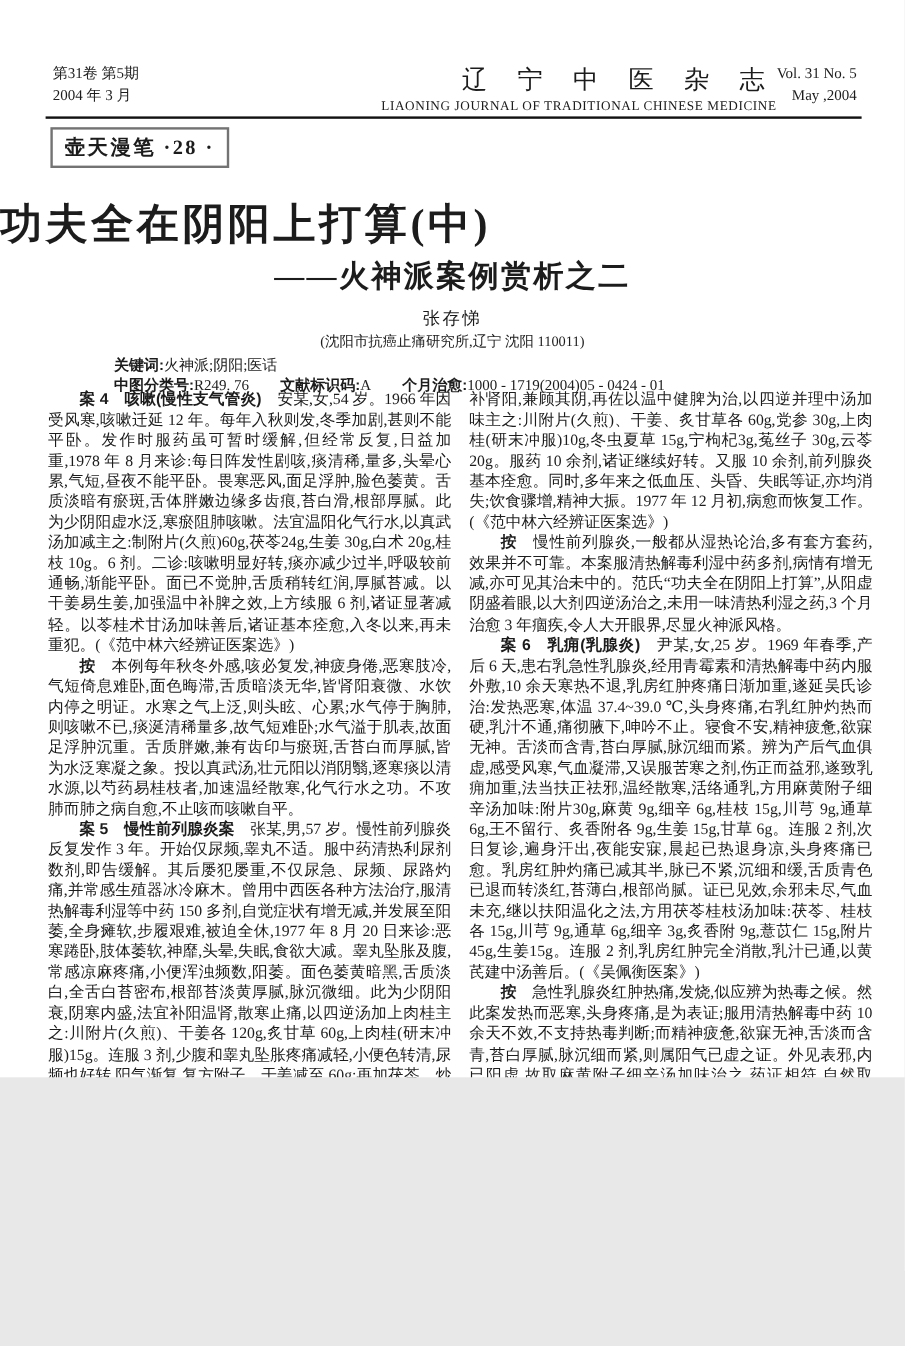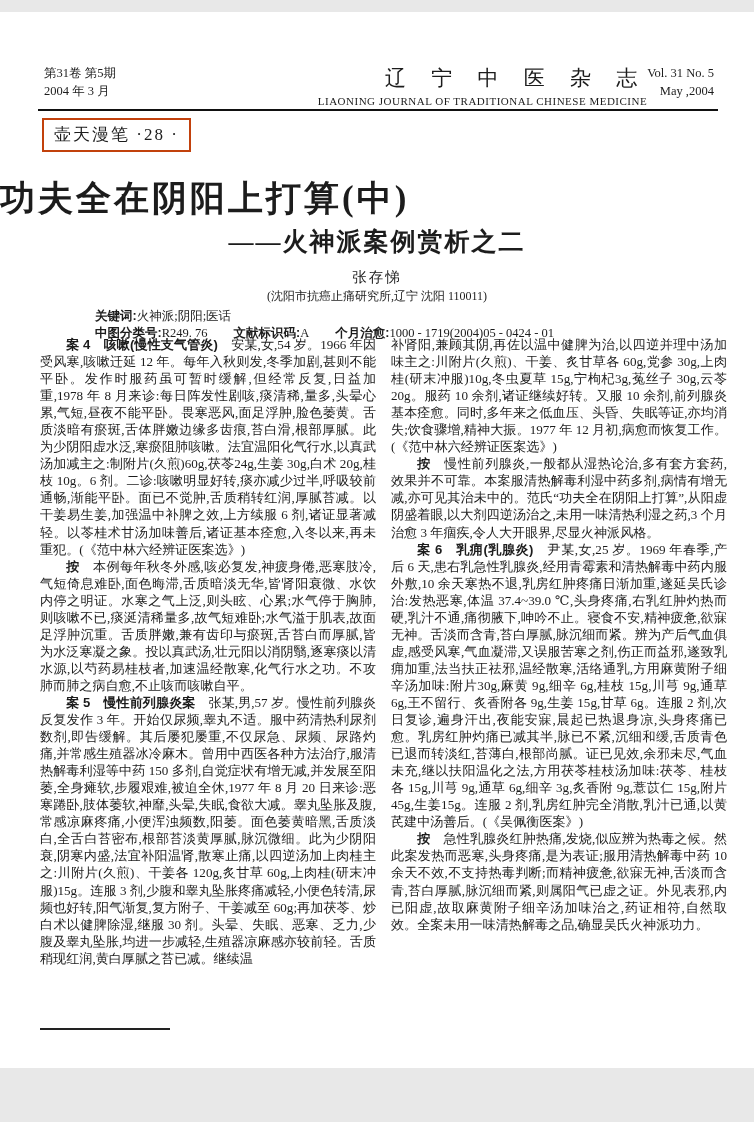--- a/index.html
+++ b/index.html
@@ -1,32 +1,32 @@
 <!DOCTYPE html>
 <html><head>
 <meta charset="utf-8">
 <style>
   html,body { margin:0; padding:0; background:#e8e8e8; }
   .page {
-    position:relative; width:754px; height:1056px; margin:12px auto;
+    position:relative; width:754px; height:898px; margin:0 auto;
     background:#ffffff; color:#1c1c1c; overflow:hidden;
     font-family:"Liberation Serif","DejaVu Serif",serif;
   }
   
   .jheader { position:absolute; top:52px; left:44px; right:40px;
     display:flex; justify-content:space-between; align-items:flex-start; }
   .jh-left { font-size:12.5px; line-height:18px; text-align:left; white-space:nowrap; }
   .jh-center { text-align:right; flex:1; }
   .jh-title-cn { font-size:21px; letter-spacing:10px; font-weight:400; }
   .jh-title-en { font-size:11px; letter-spacing:0.5px; margin-top:3px; }
   .jh-right { font-size:12.5px; line-height:18px; text-align:right; white-space:nowrap; }
   .jh-rule { position:absolute; top:97px; left:38px; right:36px; height:2.2px; background:#111; }
   
-  .badge { position:absolute; top:106px; left:42px; border:2px solid #c2410c;
-    padding:3px 10px 4px 10px; font-size:17px; font-weight:normal; letter-spacing:2px; }
+  .badge { position:absolute; top:106px; left:42px; border:2px solid #737373;
+    padding:3px 10px 4px 10px; font-size:17px; font-weight:bold; letter-spacing:2px; }
   
   .title { position:absolute; top:163px; left:0; width:100%; 
     font-size:35px; font-weight:bold; letter-spacing:3px; }
   .subtitle { position:absolute; top:213px; left:0; width:100%; text-align:center;
     font-size:25px; font-weight:bold; letter-spacing:2px; }
   .author { position:absolute; top:256px; left:0; width:100%; text-align:center;
     font-size:14.5px; letter-spacing:2px; }
   .affil { position:absolute; top:276px; left:0; width:100%; text-align:center;
     font-size:12px; }
   .metaline1 { position:absolute; top:296px; left:95px; font-size:12.5px; }

